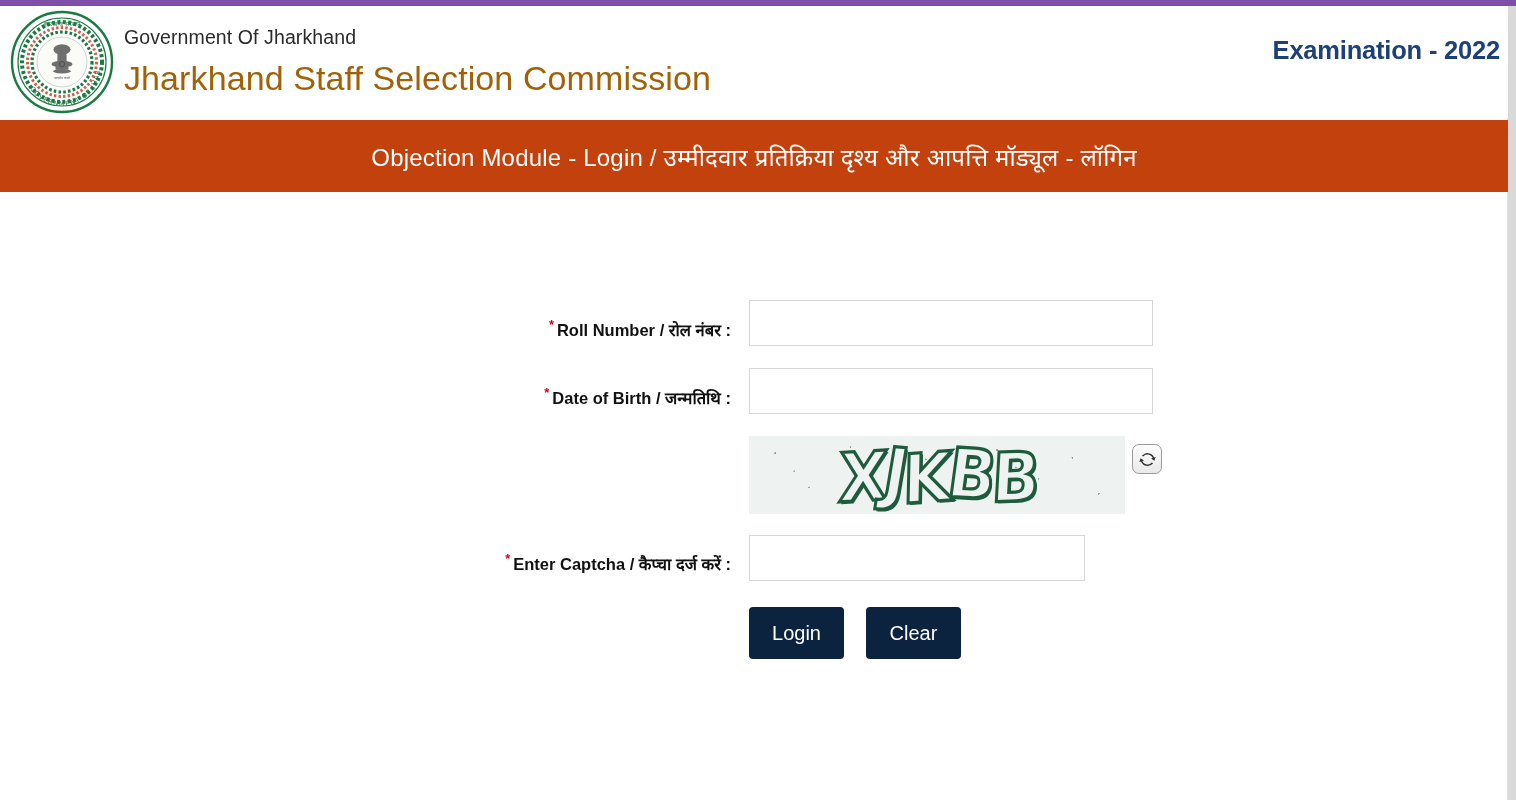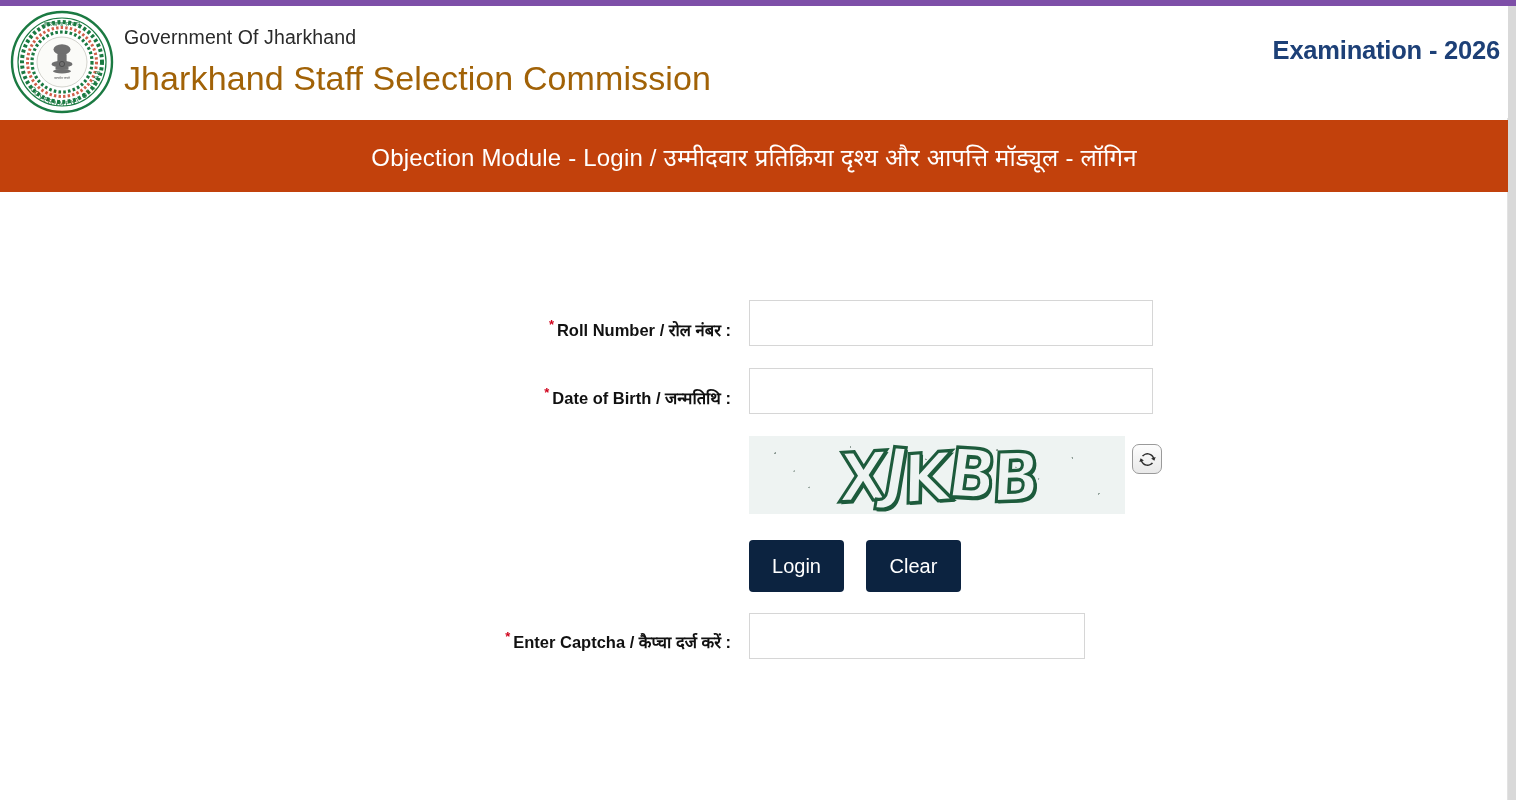--- a/index.html
+++ b/index.html
@@ -317,21 +317,21 @@
           </text>
         </svg>
       </div>
       <div class="brand-text">
         <div class="brand-line1">Government Of Jharkhand</div>
         <div class="brand-line2">Jharkhand Staff Selection Commission</div>
       </div>
     </div>
 
     <div class="exam-title">
-      <div>Examination - 2026</div>
+      <div>Examination - 2022</div>
     </div>
   </div>
 
   <div class="banner">
     <div class="banner-text">Objection Module - Login / उम्मीदवार प्रतिक्रिया दृश्य और आपत्ति मॉड्यूल - लॉगिन</div>
   </div>
 
   <div class="content">
     <form class="form">
 
@@ -364,34 +364,34 @@
             <button type="button" class="refresh-btn">
               <svg width="19" height="19" viewBox="0 0 24 24" aria-hidden="true">
                 <path d="M6.6 8.3A7 7 0 0 1 18.6 10l-2.1.6 4.2 3.1 1.6-4.9-2 .6A9 9 0 0 0 4.9 7.4z" fill="#2d2d2d"></path>
                 <path d="M17.4 15.7A7 7 0 0 1 5.4 14l2.1-.6-4.2-3.1-1.6 4.9 2-.6a9 9 0 0 0 15.4 2z" fill="#2d2d2d"></path>
               </svg>
             </button>
           </div>
         </div>
       </div>
 
+      <div class="form-row row-captcha-in">
+        <div class="lbl-cell">
+          <span class="req">*</span><span>Enter Captcha / कैप्चा दर्ज करें :</span>
+        </div>
+        <div class="field-cell">
+          <input class="txt txt-captcha" type="text" placeholder="" style="">
+        </div>
+      </div>
+
       <div class="form-row row-buttons">
         <div class="lbl-cell"></div>
         <div class="field-cell">
           <div class="btn-bar">
             <button type="button" class="btn">Login</button>
             <button type="button" class="btn">Clear</button>
           </div>
         </div>
       </div>
 
-      <div class="form-row row-captcha-in">
-        <div class="lbl-cell">
-          <span class="req">*</span><span>Enter Captcha / कैप्चा दर्ज करें :</span>
-        </div>
-        <div class="field-cell">
-          <input class="txt txt-captcha" type="text" placeholder="" style="">
-        </div>
-      </div>
-
     </form>
   </div>
 </div>
 
 </body></html>

